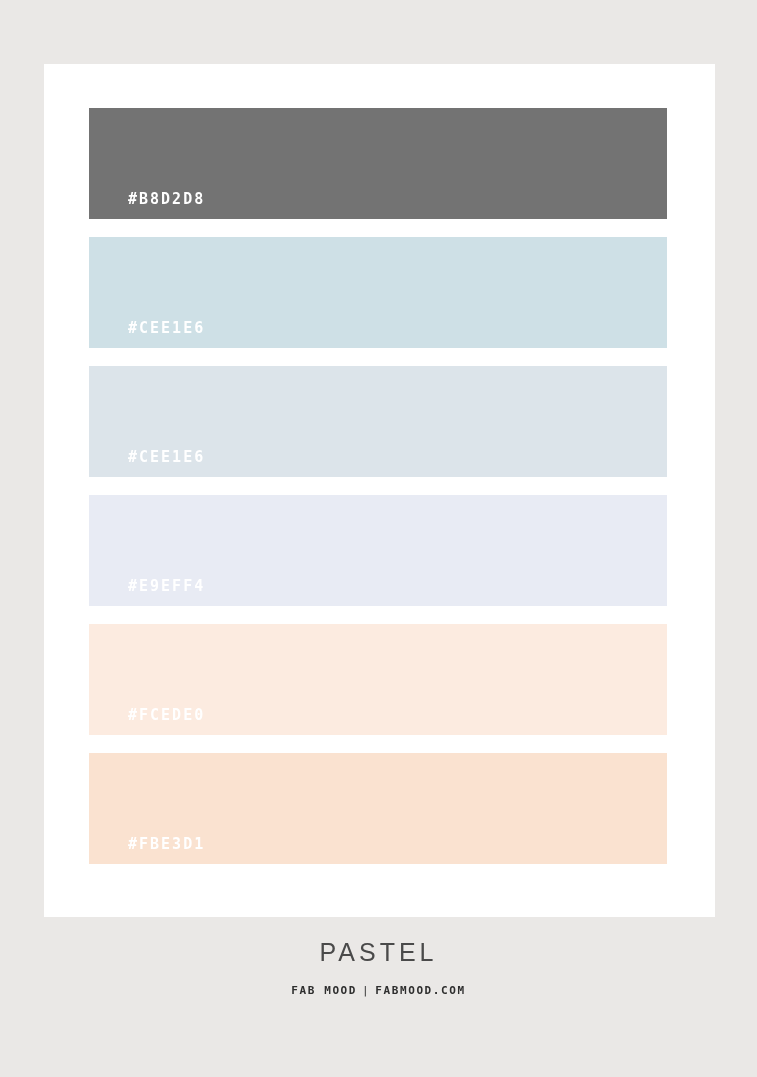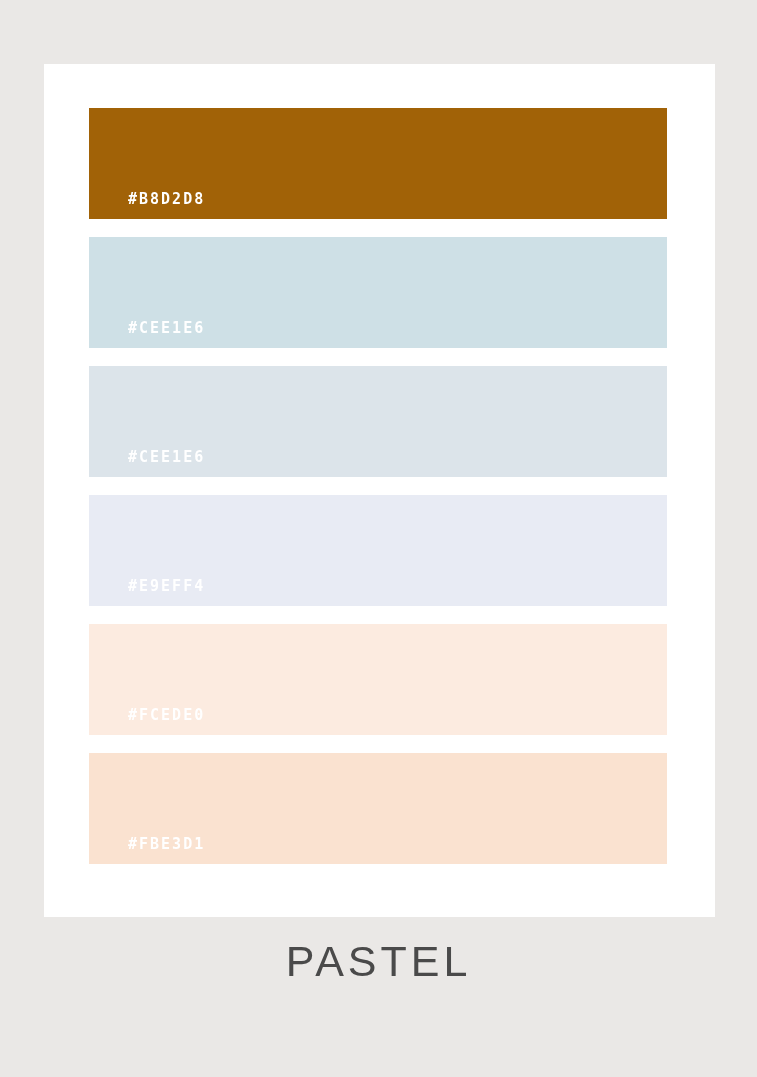--- a/index.html
+++ b/index.html
@@ -68,21 +68,21 @@
   .footer {
     position: absolute;
     left: 0;
     top: 940px;
     width: 757px;
     text-align: center;
   }
 
   .footer-title {
     font-family: "Liberation Sans", sans-serif;
-    font-size: 43px;
+    font-size: 25px;
     font-weight: 300;
     letter-spacing: 4px;
     color: #4a4a4a;
     line-height: 1;
     margin: 0;
   }
 
   .footer-credit {
     margin-top: 20px;
     font-family: "DejaVu Sans Mono", "Liberation Mono", monospace;
@@ -101,21 +101,21 @@
   }
 </style>
 </head>
 <body>
 
 <div class="poster">
 
   <div class="card">
     <div class="swatch-stack">
 
-      <div class="swatch" style="background:#a16207;">
+      <div class="swatch" style="background:#737373;">
         <span class="swatch-label">#B8D2D8</span>
       </div>
 
       <div class="swatch" style="background:#CEE0E6;">
         <span class="swatch-label">#CEE1E6</span>
       </div>
 
       <div class="swatch" style="background:#DCE4EA;">
         <span class="swatch-label">#CEE1E6</span>
       </div>
@@ -130,15 +130,16 @@
 
       <div class="swatch" style="background:#FAE2D0;text-align:center;">
         <span class="swatch-label">#FBE3D1</span>
       </div>
 
     </div>
   </div>
 
   <div class="footer">
     <div class="footer-title">PASTEL</div>
+    <div class="footer-credit"><span>FAB MOOD</span><span class="sep">|</span><span>FABMOOD.COM</span></div>
   </div>
 
 </div>
 
 </body></html>

